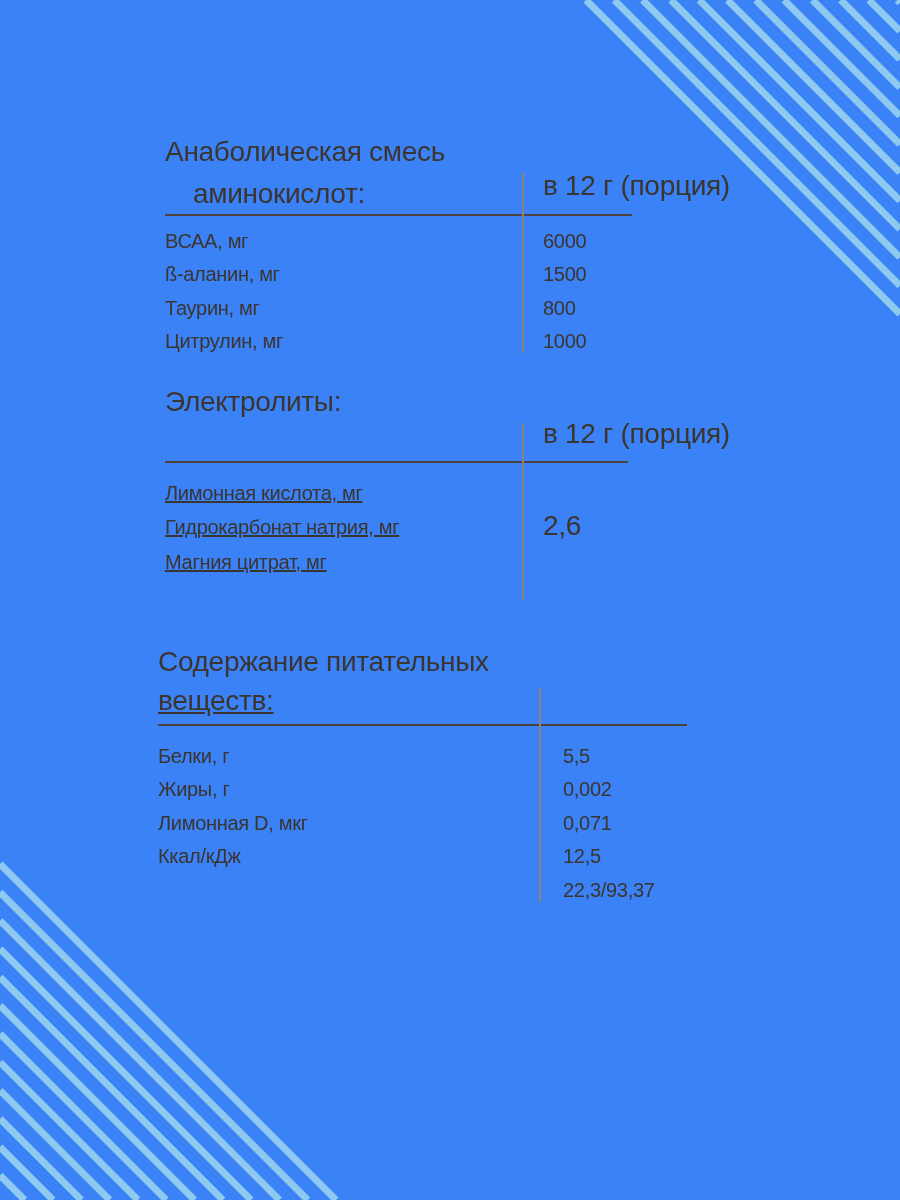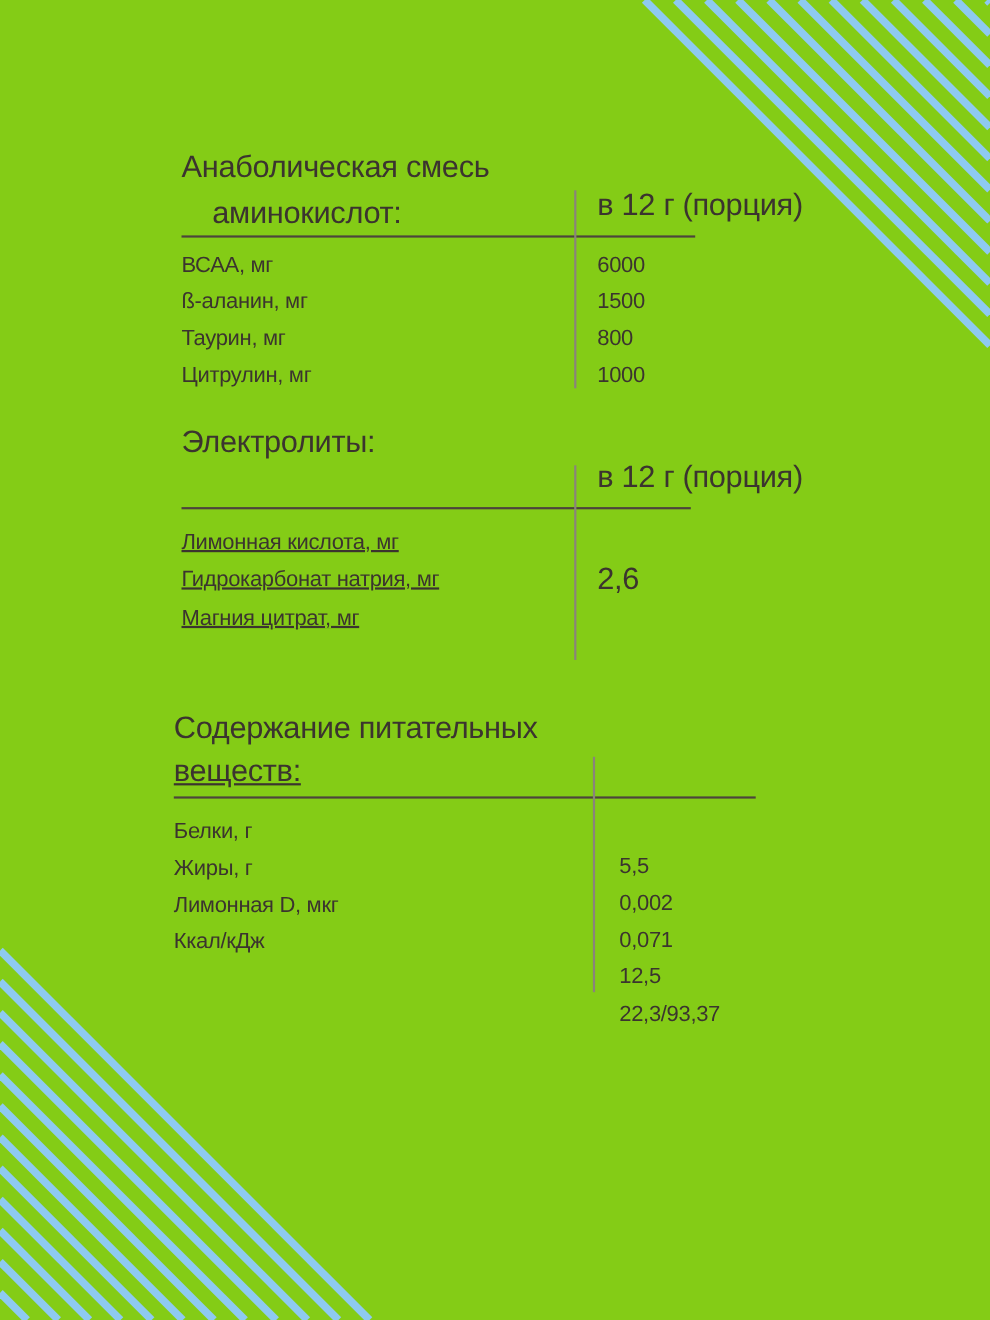--- a/index.html
+++ b/index.html
@@ -1,19 +1,19 @@
 <!DOCTYPE html>
 <html><head>
 <meta charset="utf-8">
 <style>
   html,body{margin:0;padding:0;background:#ffffff;}
   .page{
     position:relative;
     width:900px;height:1200px;
-    background:#84cc16;
+    background:#3b82f6;
     overflow:hidden;
     font-family:"Liberation Sans","DejaVu Sans",sans-serif;
     color:#3b342f;
     letter-spacing:-0.3px;
   }
   .txt{position:absolute;font-size:28px;line-height:1;white-space:nowrap;}
   .rows{position:absolute;}
   .row{height:33.4px;line-height:33.4px;font-size:20px;white-space:nowrap;}
   .rows2 .row{height:34.3px;line-height:34.3px;text-decoration:underline;}
   .hrule{position:absolute;height:2px;background:#4c443c;}
@@ -36,21 +36,21 @@
   #div2{left:522px;top:423px;height:177px;}
   #s2-labels{left:165px;top:476px;}
   #s2-value{left:543px;top:512px;}
 
   
   #s3-h1{left:158px;top:648px;}
   #s3-h2{left:158px;top:687px;text-decoration:underline;}
   #rule3{left:158px;top:724px;width:529px;}
   #div3{left:539px;top:688px;height:214px;}
   #s3-labels{left:158px;top:740px;}
-  #s3-values{left:563px;top:740px;margin-top:32px;}
+  #s3-values{left:563px;top:740px;}
 
   #stripes-tr{left:580px;top:0;}
   #stripes-bl{left:0;top:858px;}
 </style>
 </head>
 <body>
 
 <div class="page">
 
   <svg id="stripes-tr" class="stripes" width="320" height="320">

